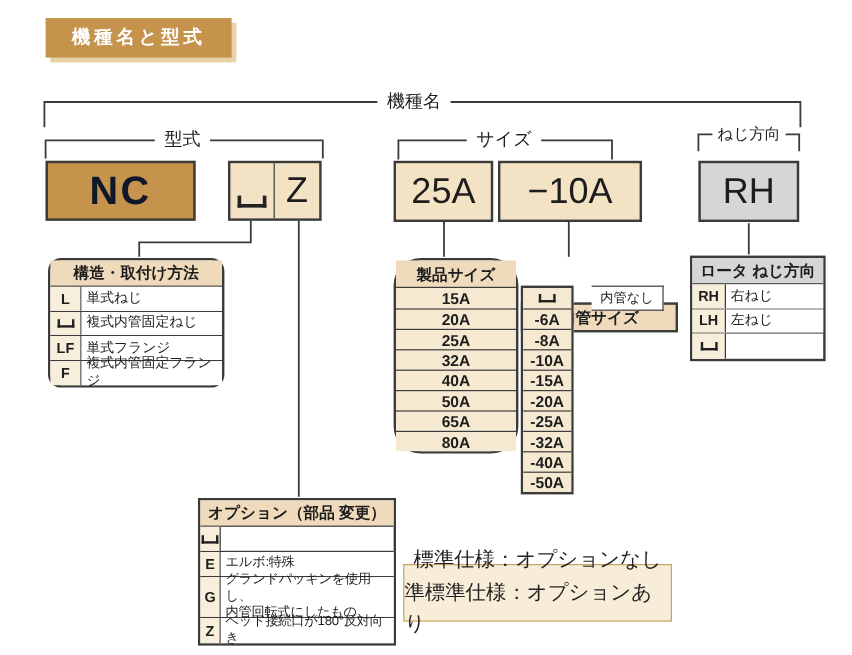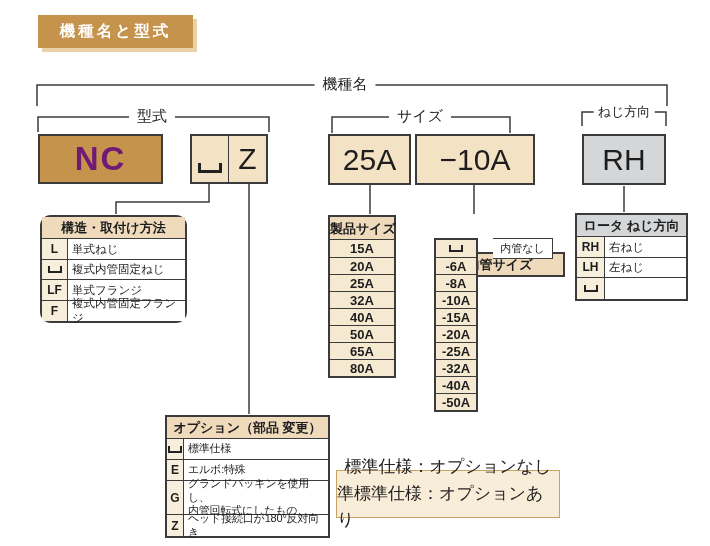--- a/index.html
+++ b/index.html
@@ -30,21 +30,21 @@
   .lbl-size   { left:420px; top:107px; }
   .lbl-thread { left:624px; top:103px; font-size:13px; padding:0 4px; }
 
   
   .code-box {
     position:absolute; z-index:2; border:2px solid #3B3B3B; background:#F4E2C4;
     display:flex; align-items:center; justify-content:center;
     font-size:30px; font-weight:500; color:#1d1d1d;
   }
   .box-nc   { left:38px;  top:134px; width:125px; height:50px; background:#C6934D;
-              color:#701a75; font-weight:bold; font-size:33px; letter-spacing:2px; }
+              color:#0f172a; font-weight:bold; font-size:33px; letter-spacing:2px; }
   .box-pair { left:190px; top:134px; width:78px;  height:50px; padding:0; }
   .pair-cell { flex:1 1 50%; height:100%; display:flex; align-items:center; justify-content:center; }
   .pair-cell.first { border-right:1.5px solid #3B3B3B; }
   .box-25a  { left:328px; top:134px; width:83px;  height:51px; }
   .box-10a  { left:415px; top:134px; width:120px; height:51px; }
   .box-rh   { left:582px; top:134px; width:84px;  height:51px; background:#D4D6D8; }
 
   
   .blank-glyph {
     display:inline-block; width:14px; height:7px;
@@ -85,21 +85,21 @@
   #options-table .code-cell { width:17px; }
   #options-table .desc-cell { font-size:11px; letter-spacing:-0.2px; }
 
   
   .size-cell {
     height:17px; background:#F6E9D1; font-weight:bold; font-size:13px;
     display:flex; align-items:center; justify-content:center;
   }
   .size-cell + .size-cell { border-top:1.5px solid #3B3B3B; }
 
-  #product-size-table { left:328px; top:215px; width:68px; }
+  #product-size-table { left:328px; top:215px; width:104px;border-radius:23px; }
   #product-size-table .tbl-header { height:23px; line-height:23px; }
 
   #inner-size-header {
     position:absolute; z-index:2; left:434px; top:215px; width:131px; height:25px;
     border:2px solid #3B3B3B; background:#EFDBBC; font-weight:bold; font-size:13px;
     display:flex; align-items:center; justify-content:center; white-space:nowrap;margin-top:37px;
   }
   #inner-size-col {
     position:absolute; z-index:2; left:434px; top:238px; width:44px;
     border:2px solid #3B3B3B; background:#fff;
@@ -229,21 +229,20 @@
       </div>
   </div>
 
   <div class="tbl" id="options-table">
     <div class="tbl-header">オプション（部品 変更）</div>
     <div id="options-rows">
         <div class="trow">
           <div class="code-cell">
             <span class="blank-glyph"></span>
           </div>
-          <div class="desc-cell">標準仕様</div>
         </div>
         <div class="trow">
           <div class="code-cell">E</div>
           <div class="desc-cell">エルボ:特殊</div>
         </div>
         <div class="trow">
           <div class="code-cell">G</div>
           <div class="desc-cell">グランドパッキンを使用し、
 内管回転式にしたもの</div>
         </div>

